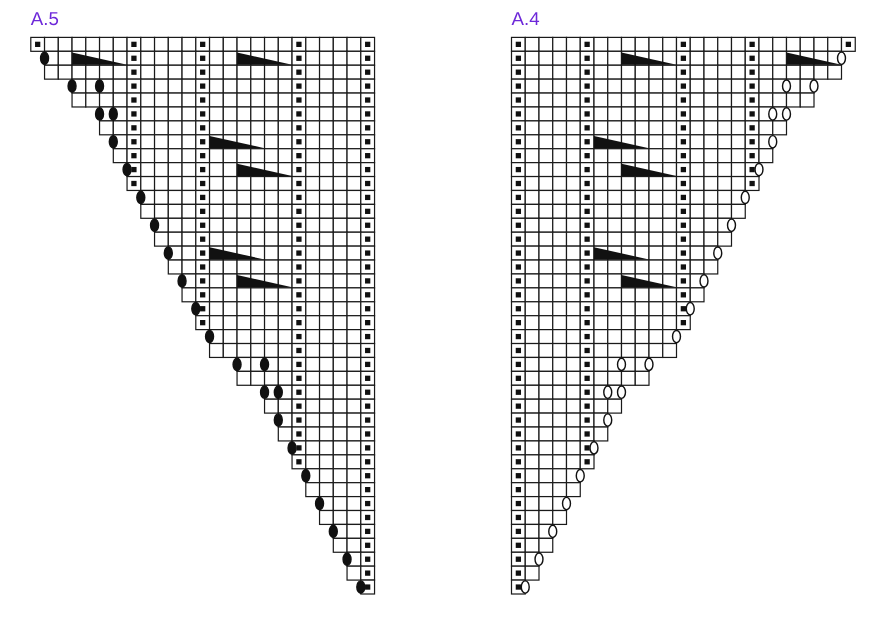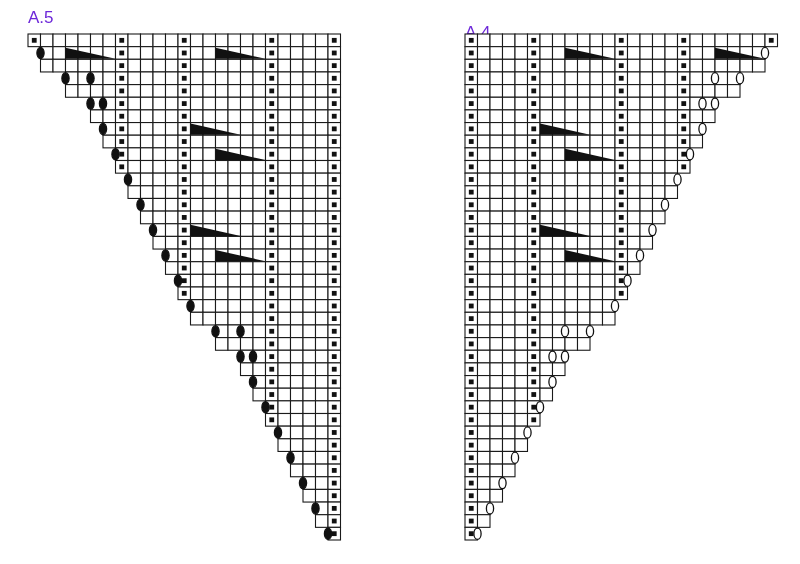--- a/index.html
+++ b/index.html
@@ -5,21 +5,21 @@
   html, body { margin: 0; padding: 0; background: #ffffff; }
   body { width: 800px; height: 564px; position: relative; overflow: hidden;
          font-family: "Liberation Sans", sans-serif; }
   .chart-title { position: absolute; font-size: 17px; color: #6d28d9; }
   svg { position: absolute; left: 0; top: 0; }
 </style>
 </head>
 <body>
 
 <div class="chart-title" style="left:28px; top:8px;">A.5</div>
-<div class="chart-title" style="left:465px; top:23px;">A.4</div>
+<div class="chart-title" style="left:465px; top:8px;">A.4</div>
 
 <svg id="canvas" width="800" height="564" viewBox="0 0 800 564" xmlns="http://www.w3.org/2000/svg">
     <g>
       <g>
         <rect x="28" y="34" width="12.5" height="12.65" fill="#fff" stroke="#1a1a1a" stroke-width="1.1"></rect>
         <rect x="31.85" y="37.925000000000004" width="4.8" height="4.8" fill="#111111"></rect>
         <rect x="40.5" y="34" width="12.5" height="12.65" fill="#fff" stroke="#1a1a1a" stroke-width="1.1"></rect>
         <rect x="53" y="34" width="12.5" height="12.65" fill="#fff" stroke="#1a1a1a" stroke-width="1.1"></rect>
         <rect x="65.5" y="34" width="12.5" height="12.65" fill="#fff" stroke="#1a1a1a" stroke-width="1.1"></rect>
         <rect x="78" y="34" width="12.5" height="12.65" fill="#fff" stroke="#1a1a1a" stroke-width="1.1"></rect>

